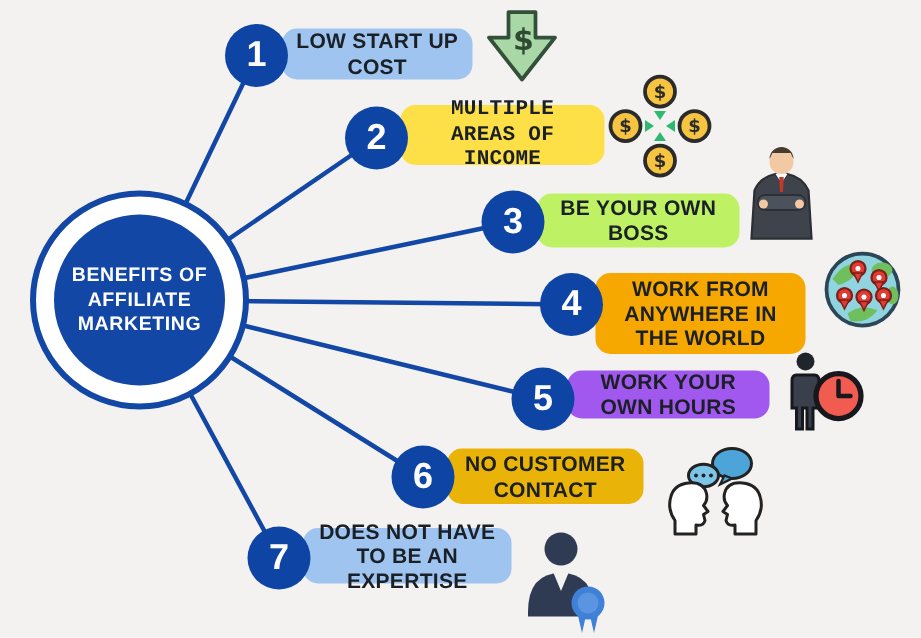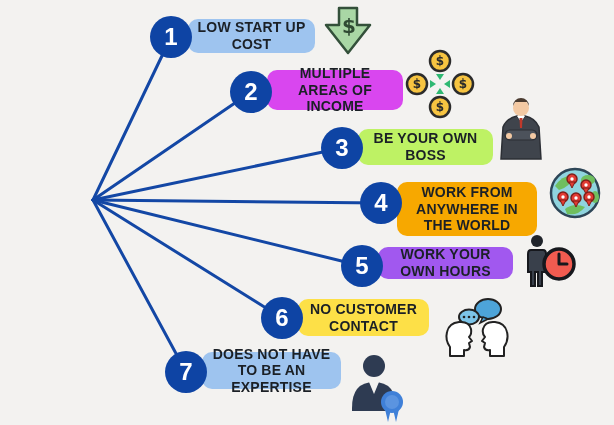--- a/index.html
+++ b/index.html
@@ -57,33 +57,40 @@
       <line x1="93" y1="200" x2="171" y2="37"></line>
       <line x1="93" y1="200" x2="251" y2="92"></line>
       <line x1="93" y1="200" x2="342" y2="148"></line>
       <line x1="93" y1="200" x2="381" y2="203"></line>
       <line x1="93" y1="200" x2="362" y2="266"></line>
       <line x1="93" y1="200" x2="282" y2="318"></line>
       <line x1="93" y1="200" x2="186" y2="372"></line>
     </g>
   </svg>
 
+  <div class="hub-outer">
+    <div class="hub-inner">
+      <span>BENEFITS OF</span>
+      <span>AFFILIATE</span>
+      <span>MARKETING</span>
+    </div>
+  </div>
 
   <div class="bar b1" style="background-color: rgb(158, 196, 239);">
     <span>LOW START UP COST</span>
   </div>
   <div class="num n1">
     <span>1</span>
   </div>
   <svg class="icon ic1" width="52" height="52" viewBox="0 0 52 52">
     <path d="M17 3 h18 v17 h13 L26 48 L4 20 h13 Z" fill="#a9d7a5" stroke="#33503a" stroke-width="2.5" stroke-linejoin="round"></path>
     <text x="27" y="28" font-size="20" font-weight="bold" fill="#2f4a33" text-anchor="middle" font-family="DejaVu Sans, sans-serif">$</text>
   </svg>
 
-  <div class="bar b2" style="background-color: #d946ef;">
+  <div class="bar b2" style="background-color: #fde047; font-family: Liberation Mono, monospace;">
     <span>MULTIPLE AREAS OF INCOME</span>
   </div>
   <div class="num n2">
     <span>2</span>
   </div>
   <svg class="icon ic2" width="70" height="70" viewBox="0 0 70 70">
     <g stroke="#2b2b2b" stroke-width="2.5" fill="#f7c441">
       <circle cx="35" cy="12" r="10"></circle>
         <circle cx="12" cy="35" r="10"></circle>
       <circle cx="58" cy="35" r="10"></circle>
@@ -167,21 +174,21 @@
   <div class="num n5">
     <span>5</span>
   </div>
   <svg class="icon ic5" width="54" height="56" viewBox="0 0 54 56">
     <circle cx="13" cy="8" r="6" fill="#20242b"></circle>
     <path d="M7 17 h12 q3 0 3 4 v18 h-4 v14 h-4 v-14 h-3 v14 h-4 v-14 h-3 v-18 q0 -4 3 -4 Z" fill="#39404b" stroke="#16181d" stroke-width="2"></path>
     <circle cx="35" cy="31" r="15" fill="#f15b50" stroke="#16181d" stroke-width="3.5"></circle>
     <path d="M35 31 L35 21 M35 31 L43 31" stroke="#16181d" stroke-width="3" stroke-linecap="round" fill="none"></path>
   </svg>
 
-  <div class="bar b6" style="background-color: #fde047;">
+  <div class="bar b6" style="background-color: #eab308;">
     <span>NO CUSTOMER CONTACT</span>
   </div>
   <div class="num n6">
     <span>6</span>
   </div>
   <svg class="icon ic6" width="68" height="62" viewBox="0 0 68 62">
     <ellipse cx="45" cy="13" rx="13" ry="10" fill="#4da4d9" stroke="#222222" stroke-width="2"></ellipse>
     <path d="M40 21 l-3 6 l8 -4 Z" fill="#4da4d9" stroke="#222222" stroke-width="1.5"></path>
     <ellipse cx="26" cy="21" rx="10" ry="7.5" fill="#7cc4e8" stroke="#222222" stroke-width="2"></ellipse>
     <circle cx="21" cy="21" r="1.3" fill="#222222"></circle>

